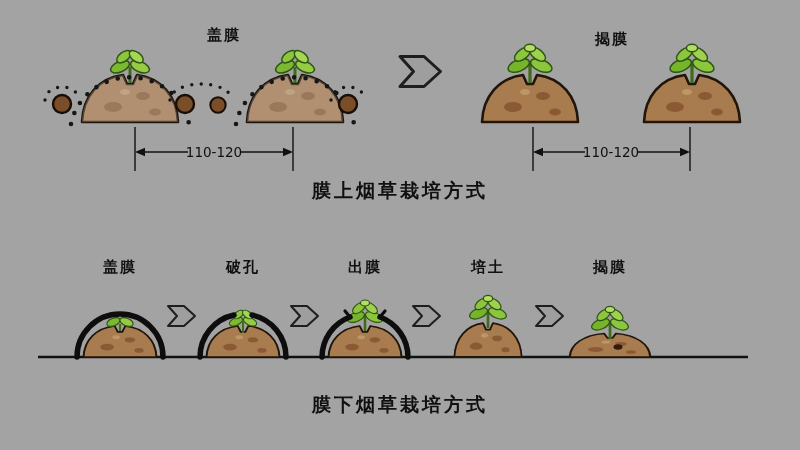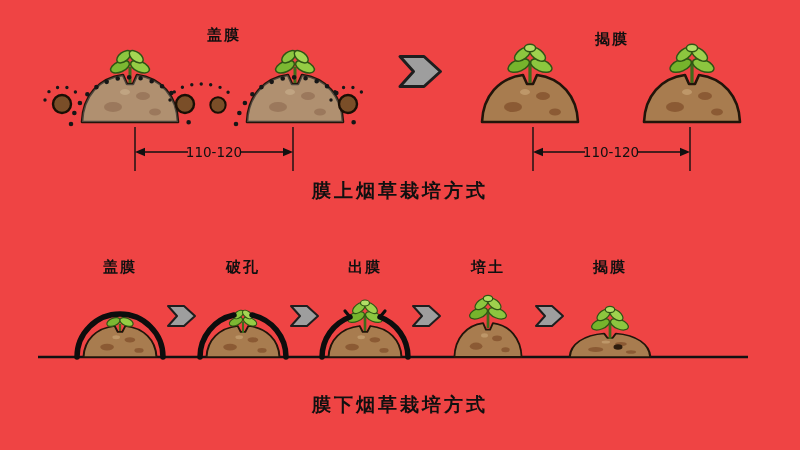--- a/index.html
+++ b/index.html
@@ -1,16 +1,16 @@
 <!DOCTYPE html>
 <html><head>
 <meta charset="utf-8">
 <style>
   html,body{margin:0;padding:0;background:#ffffff;}
-  .stage{width:800px;height:450px;position:relative;background:#ef4444;overflow:hidden;}
+  .stage{width:800px;height:450px;position:relative;background:#a3a3a3;overflow:hidden;}
   svg{display:block;}
   .lbl{font-family:"DejaVu Sans",sans-serif;font-size:15px;font-weight:700;fill:#101010;text-anchor:middle;letter-spacing:2px;}
   .cap{font-family:"DejaVu Sans",sans-serif;font-size:19px;font-weight:700;fill:#101010;text-anchor:middle;letter-spacing:3px;}
   .dim{font-family:"DejaVu Sans",sans-serif;font-size:13.5px;fill:#101010;text-anchor:middle;}
   .dots{fill:none;stroke:#161616;stroke-width:4.6;stroke-linecap:round;stroke-dasharray:0 11.5;}
   .dots-sm{fill:none;stroke:#161616;stroke-width:3.4;stroke-linecap:round;stroke-dasharray:0 9.5;}
   .dimline{stroke:#101010;stroke-width:1.4;fill:none;}
   .arch{fill:none;stroke:#0d0d0d;stroke-width:5.5;stroke-linecap:round;}
   .flare{stroke:#0d0d0d;stroke-width:3.2;stroke-linecap:round;}
   .ground{stroke:#111111;stroke-width:2.6;}

